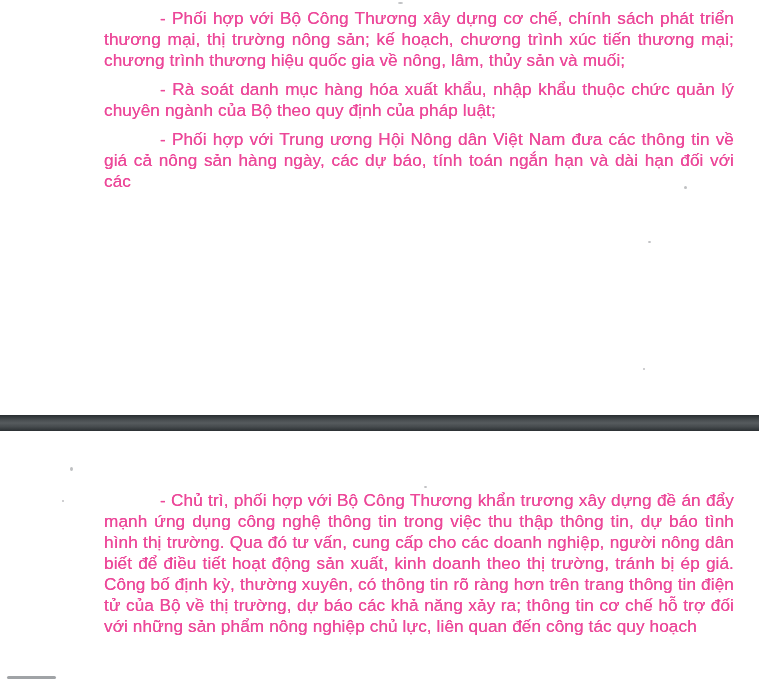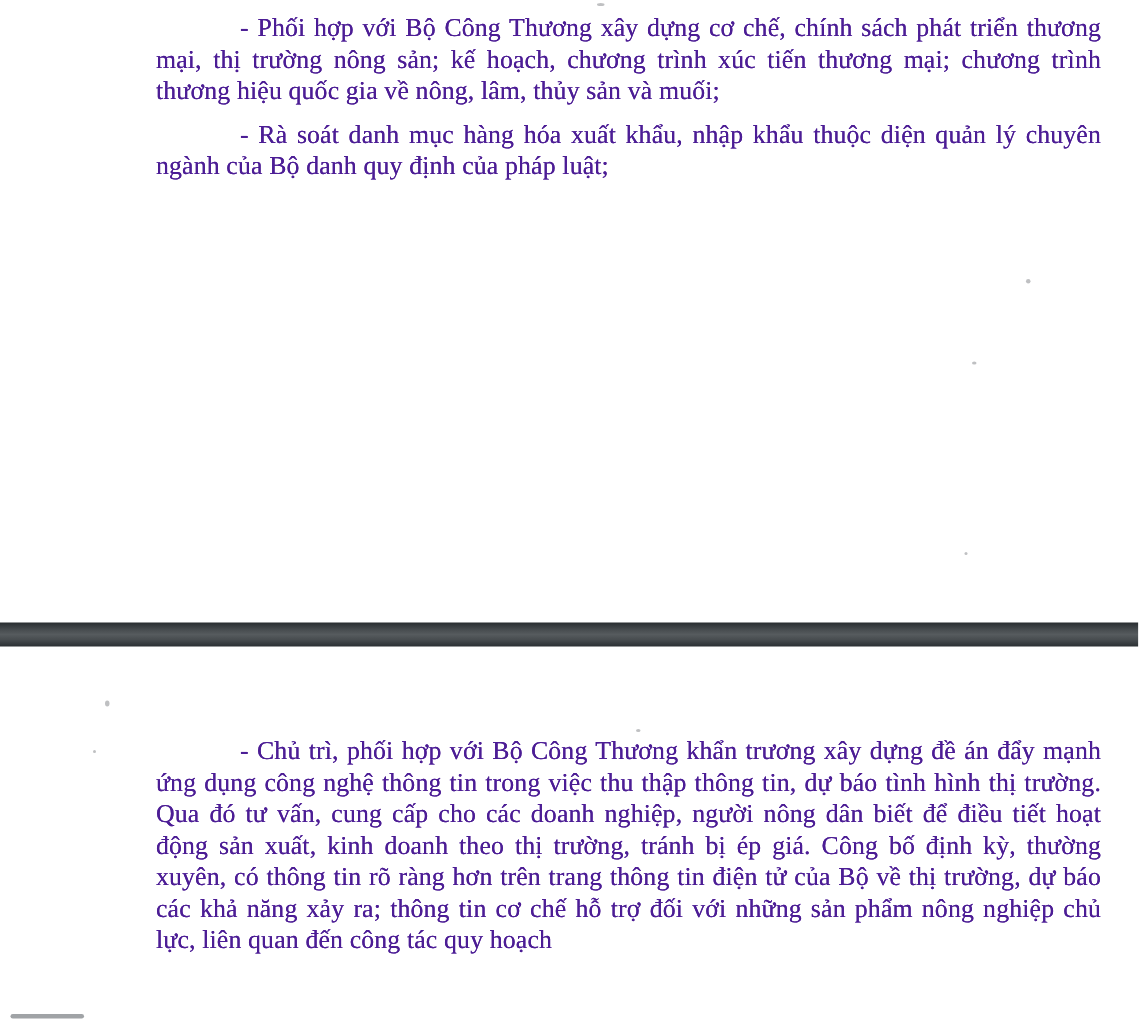--- a/index.html
+++ b/index.html
@@ -2,22 +2,22 @@
 <html><head>
 <meta charset="utf-8">
 <style>
   html, body { margin: 0; padding: 0; background: #ffffff; }
   .stage {
     position: relative;
     width: 759px;
     height: 681px;
     overflow: hidden;
     background: #ffffff;
-    font-family: Liberation Serif, serif;
-    color: #4c1d95;
+    font-family: Liberation Sans, sans-serif;
+    color: #ec4899;
   }
   .page-text {
     position: absolute;
     left: 104px;
     width: 630px;
   }
   .page1-text { top: 8px; }
   .page2-text { top: 490px; }
   .page-text p {
     margin: 0 0 8px 0;
@@ -66,21 +66,22 @@
   .sp6 { left: 424px; top: 486px; width: 3px; height: 2px; }
   .sp7 { left: 62px;  top: 500px; width: 2px; height: 2px; }
 </style>
 </head>
 <body>
 
 <div class="stage">
 
   <div class="page-text page1-text">
     <p class="indent">- Phối hợp với Bộ Công Thương xây dựng cơ chế, chính sách phát triển thương mại, thị trường nông sản; kế hoạch, chương trình xúc tiến thương mại; chương trình thương hiệu quốc gia về nông, lâm, thủy sản và muối;</p>
-    <p class="indent">- Rà soát danh mục hàng hóa xuất khẩu, nhập khẩu thuộc diện quản lý chuyên ngành của Bộ danh quy định của pháp luật;</p>
+    <p class="indent">- Rà soát danh mục hàng hóa xuất khẩu, nhập khẩu thuộc chức quản lý chuyên ngành của Bộ theo quy định của pháp luật;</p>
+    <p class="indent">- Phối hợp với Trung ương Hội Nông dân Việt Nam đưa các thông tin về giá cả nông sản hàng ngày, các dự báo, tính toán ngắn hạn và dài hạn đối với các</p>
   </div>
 
   <div class="page-break-band"></div>
 
   <div class="page-text page2-text">
     <p class="indent">- Chủ trì, phối hợp với Bộ Công Thương khẩn trương xây dựng đề án đẩy mạnh ứng dụng công nghệ thông tin trong việc thu thập thông tin, dự báo tình hình thị trường. Qua đó tư vấn, cung cấp cho các doanh nghiệp, người nông dân biết để điều tiết hoạt động sản xuất, kinh doanh theo thị trường, tránh bị ép giá. Công bố định kỳ, thường xuyên, có thông tin rõ ràng hơn trên trang thông tin điện tử của Bộ về thị trường, dự báo các khả năng xảy ra; thông tin cơ chế hỗ trợ đối với những sản phẩm nông nghiệp chủ lực, liên quan đến công tác quy hoạch</p>
   </div>
 
   <div class="bottom-dash"></div>
   <div class="scan-speck sp1"></div>

